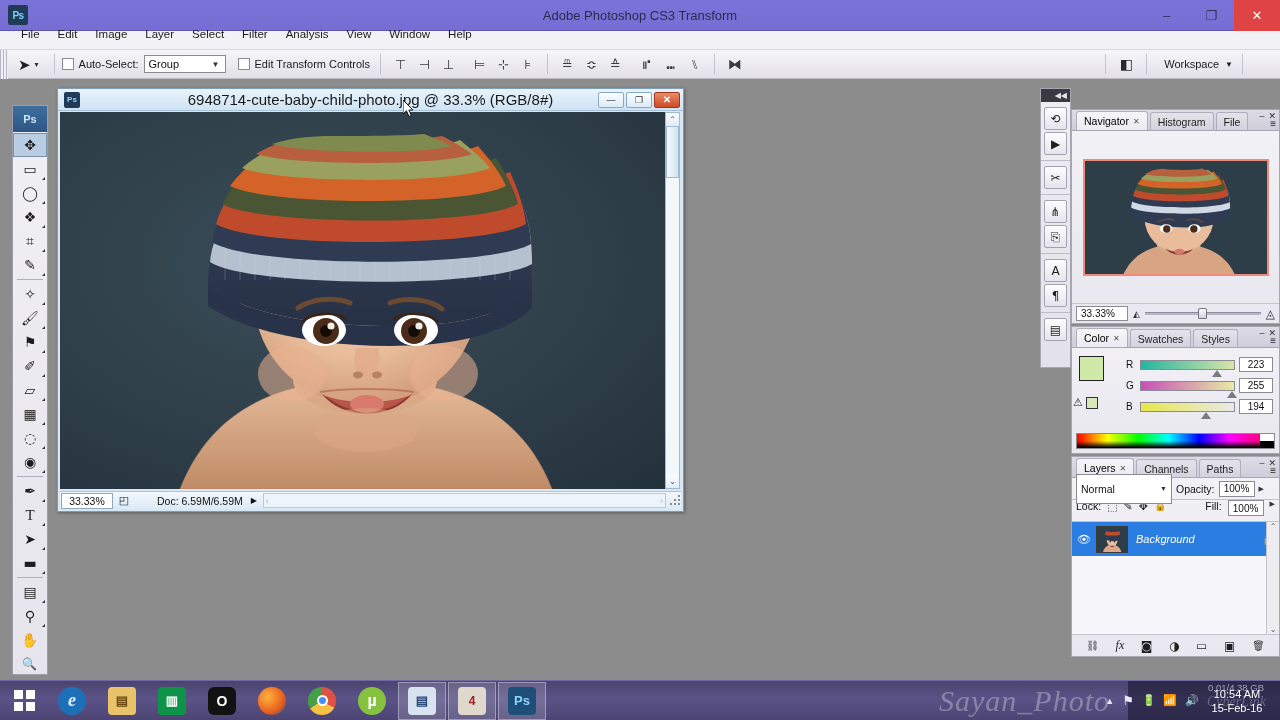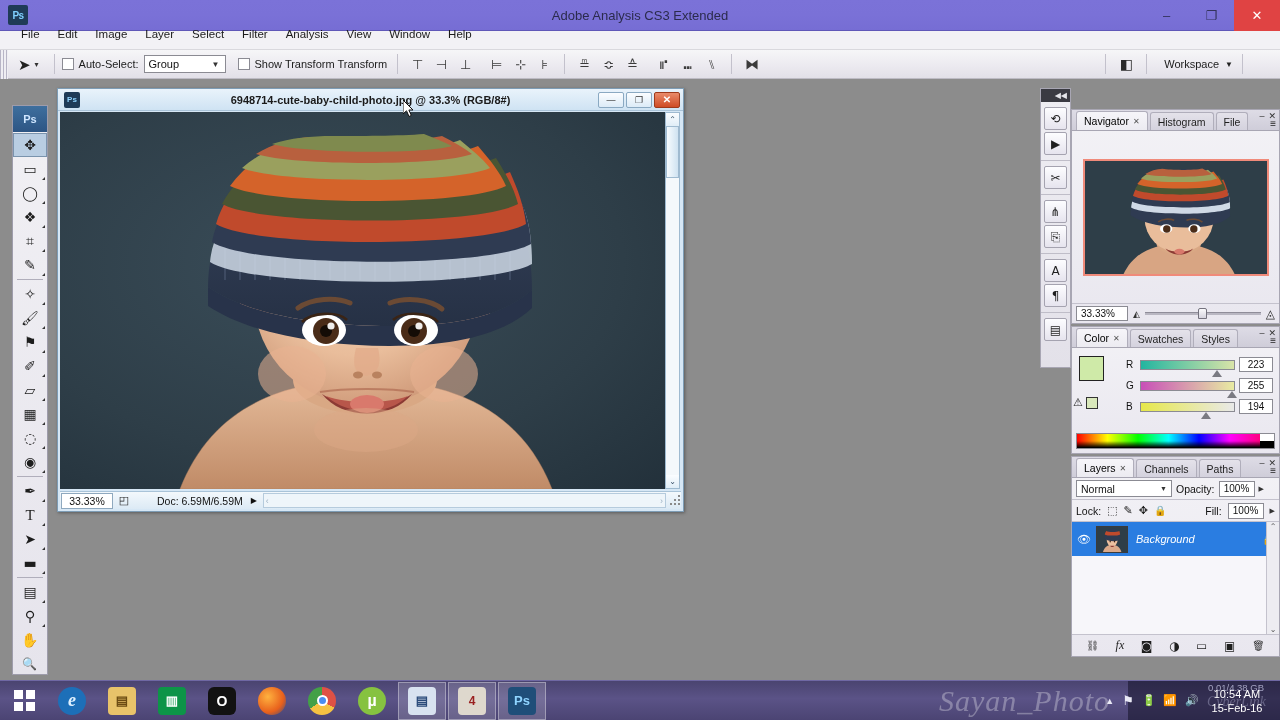--- a/index.html
+++ b/index.html
@@ -142,21 +142,21 @@
     border-bottom: 1px solid #a9c3d8;
     display: flex; align-items: center;
   }
   .doc-ps-icon {
     width: 16px; height: 16px; margin: 0 4px 0 6px; border-radius: 2px;
     background: #1f3b57; color: #8fd4ff; font-size: 8px; font-weight: bold;
     display: flex; align-items: center; justify-content: center;
   }
   .doc-title-text {
     position: absolute; left: 0; right: 0; text-align: center;
-    font-size: 11px; color: #1a1a1a; font-weight: bold;
+    font-size: 15px; color: #1a1a1a;
   }
   .doc-btns { margin-left: auto; display: flex; gap: 2px; padding-right: 3px; z-index: 2; }
   .doc-btn {
     width: 26px; height: 16px; border: 1px solid #8aa9c2; border-radius: 2px;
     background: linear-gradient(180deg,#fbfdff 0%, #dcebf7 100%);
     display: flex; align-items: center; justify-content: center;
     font-size: 9px; color: #333;
   }
   .doc-btn.close {
     background: linear-gradient(180deg,#e98b6a 0%, #cf4b25 100%);
@@ -343,33 +343,33 @@
   .spec-ends { width: 14px; display: flex; flex-direction: column; }
   .spec-w { flex: 1; background: #fff; }
   .spec-k { flex: 1; background: #000; }
 
   
   .lay-opts {
     height: 22px; display: flex; align-items: center; gap: 4px; padding: 0 4px;
     border-bottom: 1px solid #c4c2cd;
   }
   .blend-sel {
-    width: 96px; height: 17px; background: #fff; border: 1px solid #8b8b93;
+    width: 96px; height: 30px; background: #fff; border: 1px solid #8b8b93;
     font-size: 10.5px; display: flex; align-items: center; padding: 0 4px;
     position: relative; color: #111;
   }
   .blend-sel .arw { position: absolute; right: 4px; font-size: 7px; color: #333; }
   .lay-lbl { font-size: 10.5px; color: #111; }
   .lay-num {
     width: 36px; height: 16px; background: #fff; border: 1px solid #8b8b93;
     font-size: 10px; display: flex; align-items: center; justify-content: center; color: #111;
   }
   .lay-arw { font-size: 7px; color: #333; }
   .lay-lock {
-    height: 22px; display: flex; align-items: center; gap: 6px; padding: 0 4px;
+    height: 22px; display: flex; gap: 6px; padding: 0 4px;
     border-bottom: 1px solid #c4c2cd;
   }
   .lock-ico { font-size: 11px; color: #1f1f1f; font-family: "DejaVu Sans", sans-serif; }
   .lay-list { height: 112px; background: #f7f6fa; position: relative; }
   .lay-row {
     height: 34px; display: flex; align-items: center; gap: 4px; padding: 0 4px;
     background: #2a7de1; color: #fff;
   }
   .lay-eye { width: 16px; text-align: center; font-size: 11px; color: #fff; }
   .lay-thumb {
@@ -449,21 +449,21 @@
     font-size: 14px; color: rgba(190,190,220,.38);
   }
 </style>
 </head>
 <body>
 
 <div id="app">
 
   <div class="titlebar">
     <div class="ps-app-icon">Ps</div>
-    <div class="win-title">Adobe Analysis CS3 Extended</div>
+    <div class="win-title">Adobe Photoshop CS3 Transform</div>
     <div class="win-btns">
       <div class="win-btn">–</div>
       <div class="win-btn">❐</div>
       <div class="win-btn close">✕</div>
     </div>
   </div>
 
   <div class="menubar">
     <div class="menu-item">File</div>
     <div class="menu-item">Edit</div>
@@ -487,21 +487,21 @@
     <label class="opt-check">
       <span class="cbox"></span>
       <span>Auto-Select:</span>
     </label>
     <div class="opt-select" style="margin-left:5px">
       <span>Group</span>
       <span class="arw">▼</span>
     </div>
     <label class="opt-check" style="margin-left:12px">
       <span class="cbox"></span>
-      <span>Show Transform Transform</span>
+      <span>Edit Transform Controls</span>
     </label>
     <div class="vsep" style="margin-left:10px"></div>
     <div class="align-grp">
       <div class="align-btn">⊤</div>
       <div class="align-btn">⊣</div>
       <div class="align-btn">⊥</div>
     </div>
     <div class="align-grp" style="margin-left:6px">
       <div class="align-btn">⊨</div>
       <div class="align-btn">⊹</div>

